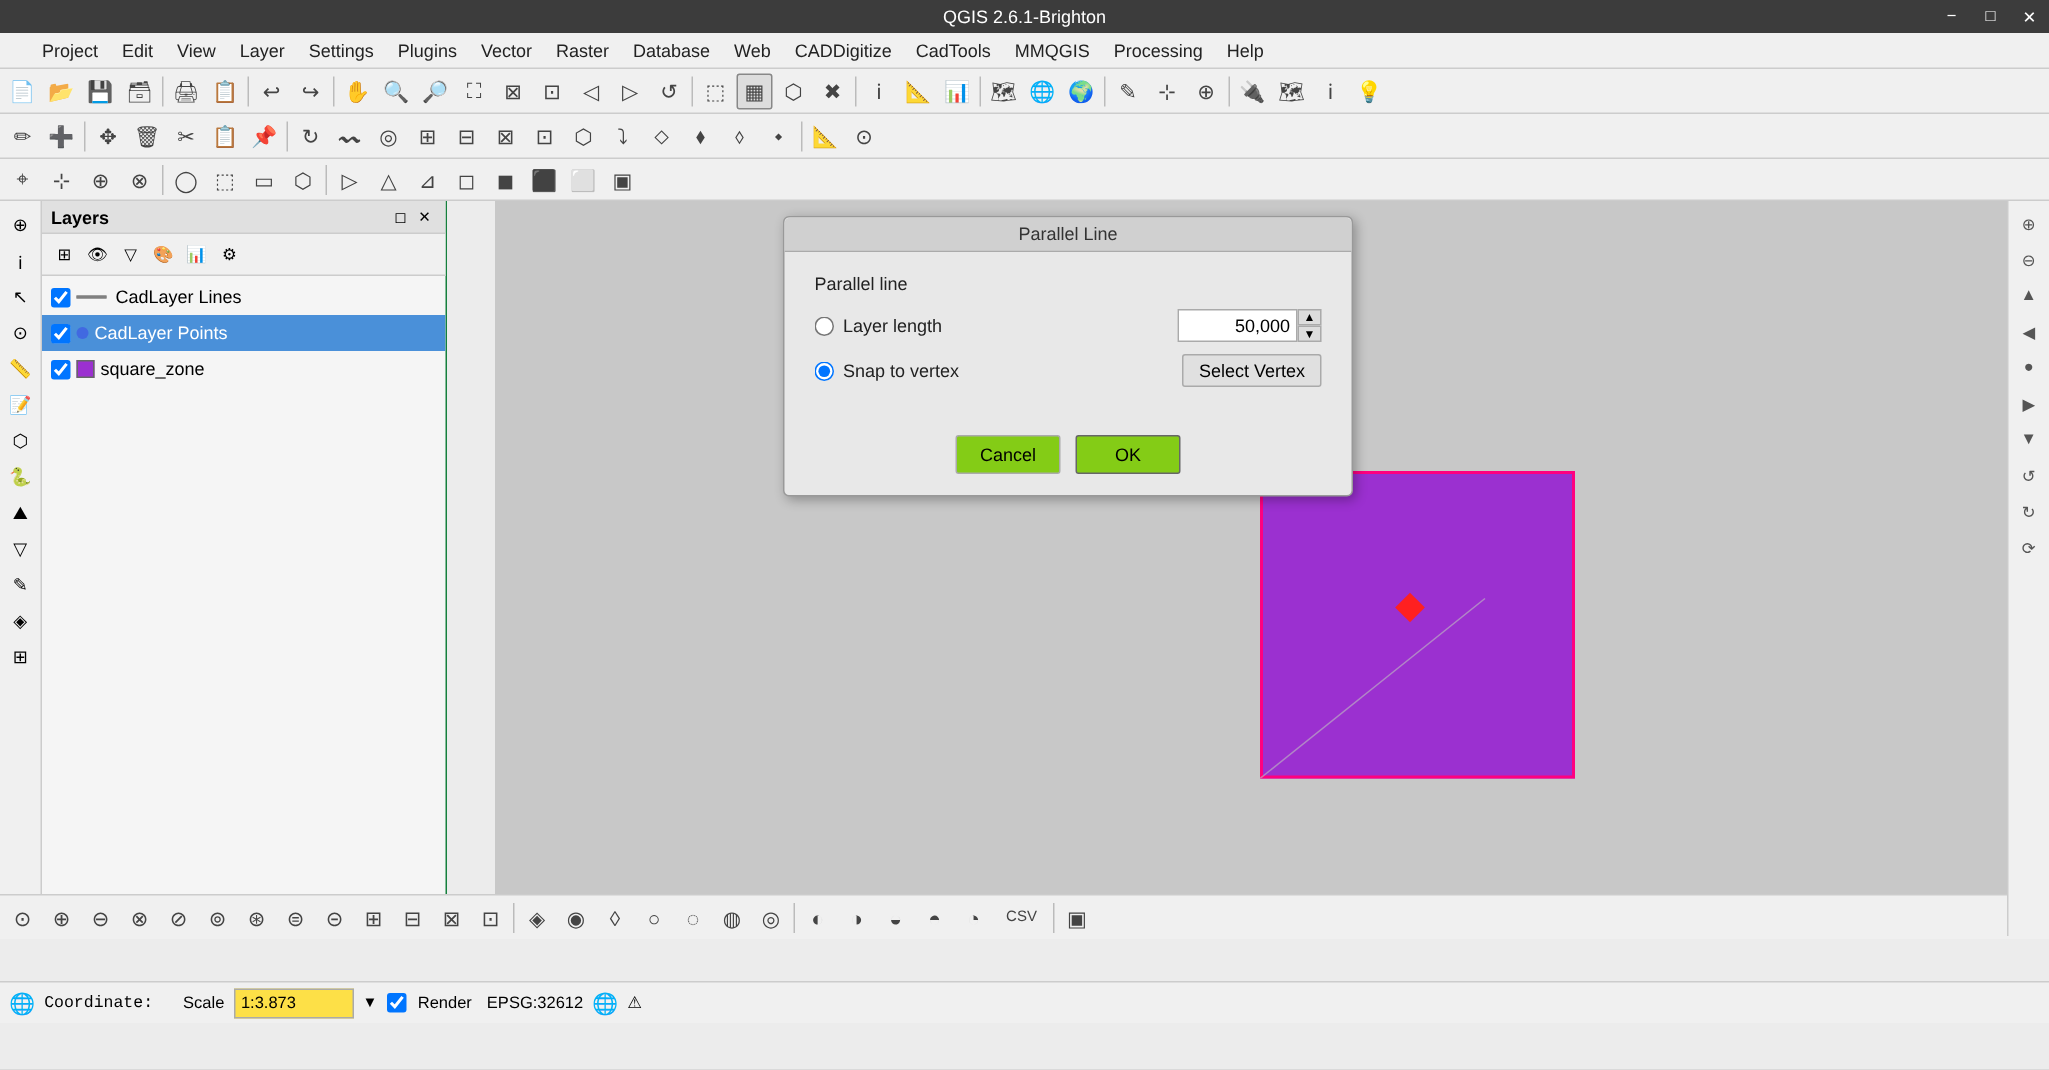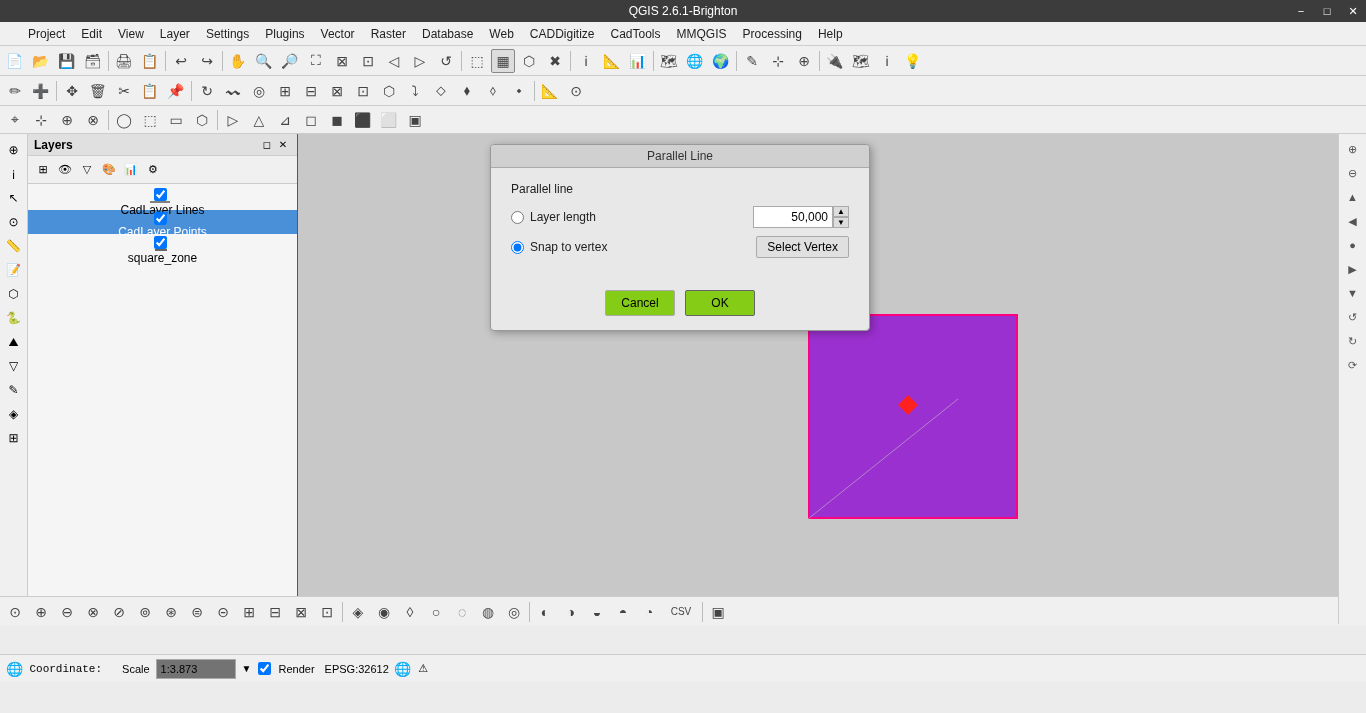--- a/index.html
+++ b/index.html
@@ -197,21 +197,20 @@
       overflow-y: auto;
       padding: 2px 0;
     }
     .layer-item {
       display: flex;
       align-items: center;
       padding: 2px 6px;
       cursor: pointer;
       font-size: 12px;
       height: 24px;
-      flex-direction: column;
     }
     .layer-item.selected { background: #4a90d9; color: #fff; }
     .layer-item input[type=checkbox] {
       margin-right: 4px;
       cursor: pointer;
     }
     .layer-color {
       width: 12px;
       height: 12px;
       display: inline-block;
@@ -225,20 +224,21 @@
       display: inline-block;
       margin-right: 4px;
     }
 
     
     #canvas-area {
       flex: 1;
       position: relative;
       background: #c8c8c8;
       overflow: hidden;
+      margin-left: 32px;
     }
 
     
     #dialog-overlay {
       position: absolute;
       left: 192px;
       top: 10px;
       z-index: 100;
     }
     #parallel-line-dialog {
@@ -362,21 +362,21 @@
       height: 20px;
       border: 1px solid #aaa;
       background: #fff;
       padding: 1px 4px;
       font-size: 11px;
     }
     #scale-input {
       width: 80px;
       height: 20px;
       border: 1px solid #aaa;
-      background: #737373;
+      background: #fde047;
       padding: 1px 4px;
       font-size: 11px;
     }
     .scale-arrow {
       font-size: 10px;
       cursor: pointer;
     }
     #render-check {
       margin-right: 2px;
     }

